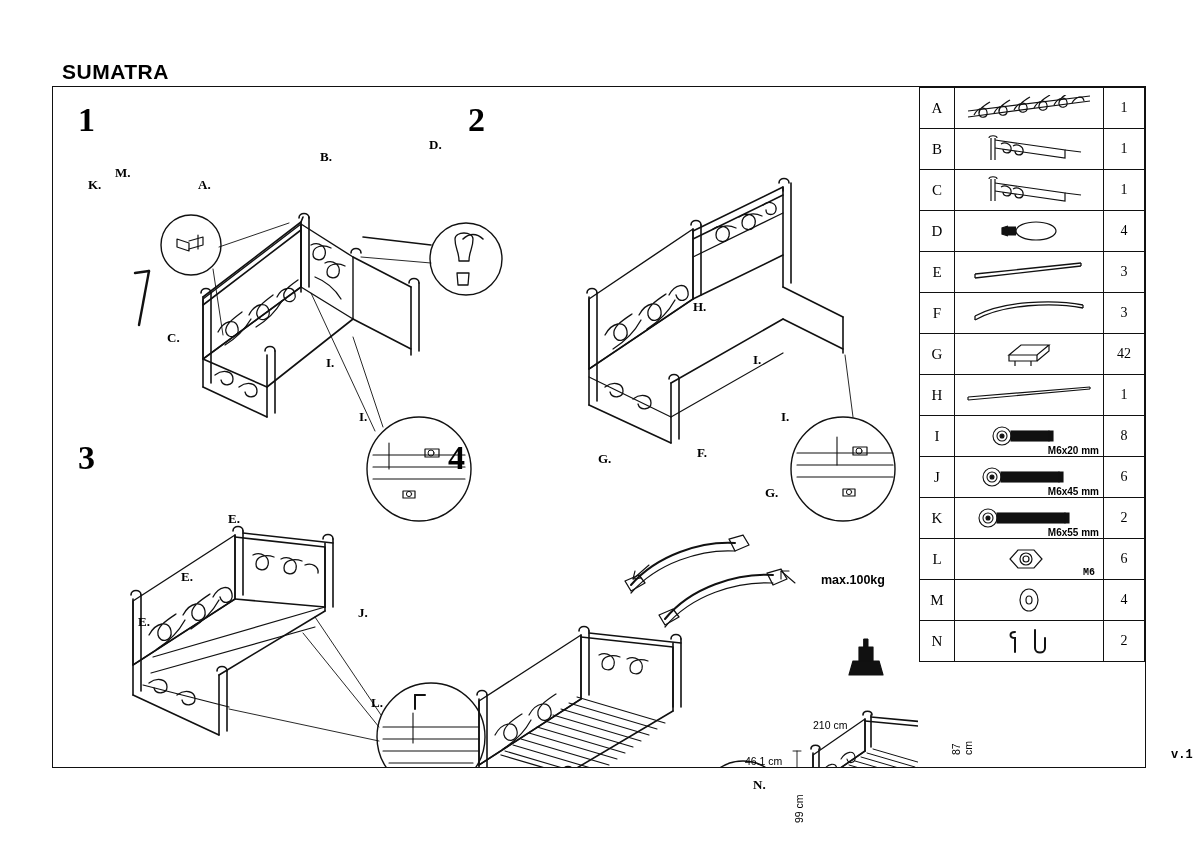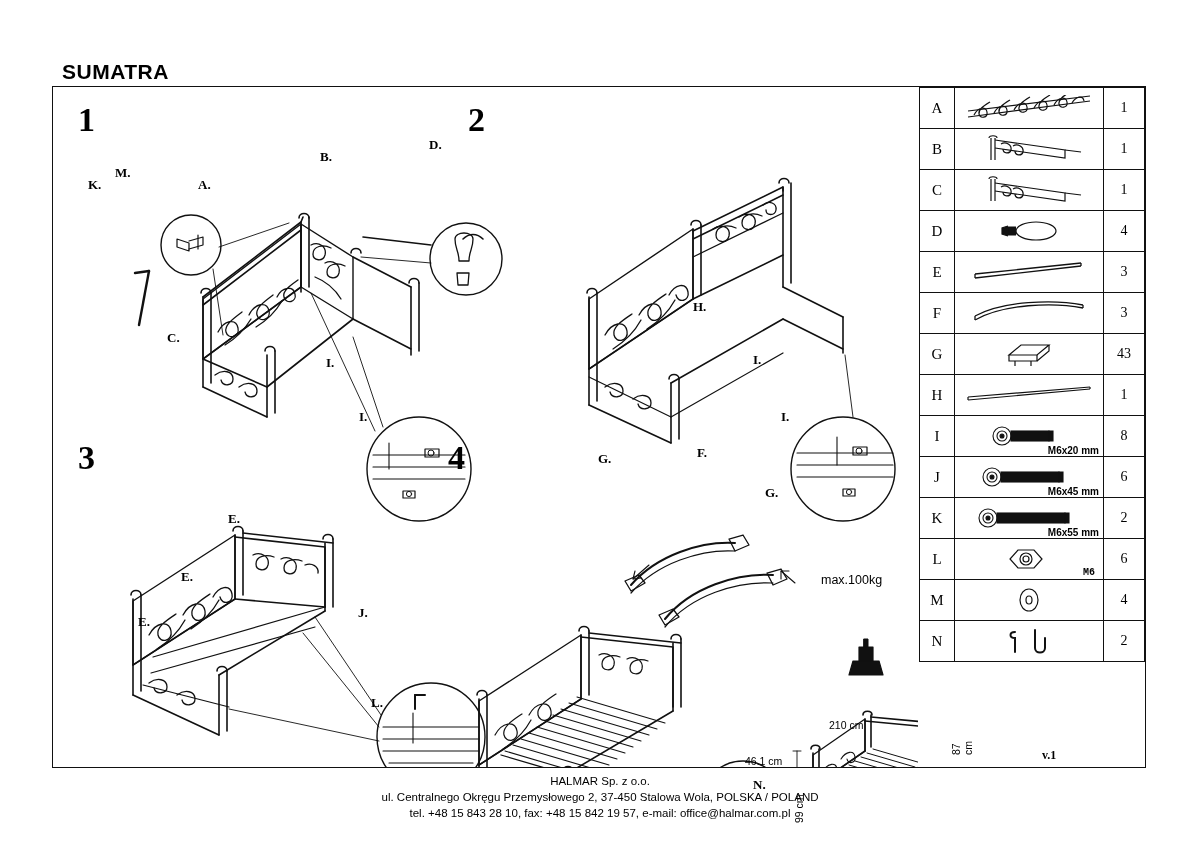--- a/index.html
+++ b/index.html
@@ -48,21 +48,21 @@
   }
   .lbl {
     position: absolute;
     font-size: 13px;
     font-weight: bold;
     font-family: "Liberation Serif", serif;
   }
   .maxkg {
     position: absolute;
     font-size: 12.5px;
-    font-weight: 400;
+    font-weight: 700;
   }
   .dim {
     position: absolute;
     font-size: 10.5px;
   }
   .dim.rot {
     transform: rotate(-90deg);
     transform-origin: left top;
   }
   
@@ -105,24 +105,24 @@
     position: absolute;
     bottom: 0px;
     right: 4px;
     font-size: 10px;
     font-weight: bold;
     font-family: "Liberation Sans", sans-serif;
   }
   .spec.m6 { right: 8px; bottom: 1px; font-family: Liberation Mono, monospace; }
   .version {
     position: absolute;
-    left: 1042px; top: 748px;
+    left: 1171px; top: 748px;
     font-size: 12px;
     font-weight: bold;
-    font-family: Liberation Serif, serif;
+    font-family: Liberation Mono, monospace;
   }
   .footer {
     position: absolute;
     left: 0; top: 773px;
     width: 1200px;
     text-align: center;
     font-size: 11.5px;
     line-height: 16px;
   }
   svg { display: block; }
@@ -501,21 +501,21 @@
     <div class="lbl" style="left:545px; top:364px;">G.</div>
     <div class="lbl" style="left:644px; top:358px;">F.</div>
     <div class="lbl" style="left:712px; top:398px;">G.</div>
     <div class="lbl" style="left:700px; top:690px;">N.</div>
 
     <div class="maxkg" style="left:768px; top:486px;">max.100kg</div>
 
     <div class="dim rot" style="left:897px; top:668px;">87 cm</div>
     <div class="dim rot" style="left:740px; top:736px;">99 cm</div>
     <div class="dim" style="left:692px; top:668px;">46.1 cm</div>
-    <div class="dim" style="left:776px; top:632px;">210 cm</div>
+    <div class="dim" style="left:760px; top:632px;">210 cm</div>
   </div>
 
   <table class="parts-table">
     <tbody>
       <tr>
         <td class="code">A</td>
         <td class="pic">
           <div class="pic-wrap">
             <svg width="130" height="26" viewBox="0 0 130 26">
               <g fill="none" stroke="#111" stroke-width="1.2">
@@ -631,21 +631,21 @@
             <svg width="60" height="30" viewBox="0 0 60 30">
               <g fill="none" stroke="#111" stroke-width="1.2">
                 <path d="M10 16 L22 6 L50 6 L38 16 Z"></path>
                 <path d="M10 16 L10 22 L38 22 L38 16"></path>
                 <path d="M50 6 L50 12 L38 22"></path>
                 <path d="M16 22 l0 5 M32 22 l0 5"></path>
               </g>
             </svg>
           </div>
         </td>
-        <td class="qty">43</td>
+        <td class="qty">42</td>
       </tr>
 
       <tr>
         <td class="code">H</td>
         <td class="pic">
           <div class="pic-wrap">
             <svg width="130" height="18" viewBox="0 0 130 18">
               <g fill="none" stroke="#111" stroke-width="1.2">
                 <path d="M4 14 L126 3"></path>
                 <path d="M4 11 L126 1"></path>
@@ -759,18 +759,13 @@
             </svg>
           </div>
         </td>
         <td class="qty">2</td>
       </tr>
     </tbody>
   </table>
 
   <div class="version">v.1</div>
 
-  <div class="footer">
-    <div>HALMAR Sp. z o.o.</div>
-    <div>ul. Centralnego Okręgu Przemysłowego 2, 37-450 Stalowa Wola, POLSKA / POLAND</div>
-    <div>tel. +48 15 843 28 10, fax: +48 15 842 19 57, e-mail: office@halmar.com.pl</div>
-  </div>
 </div>
 
 </body></html>

